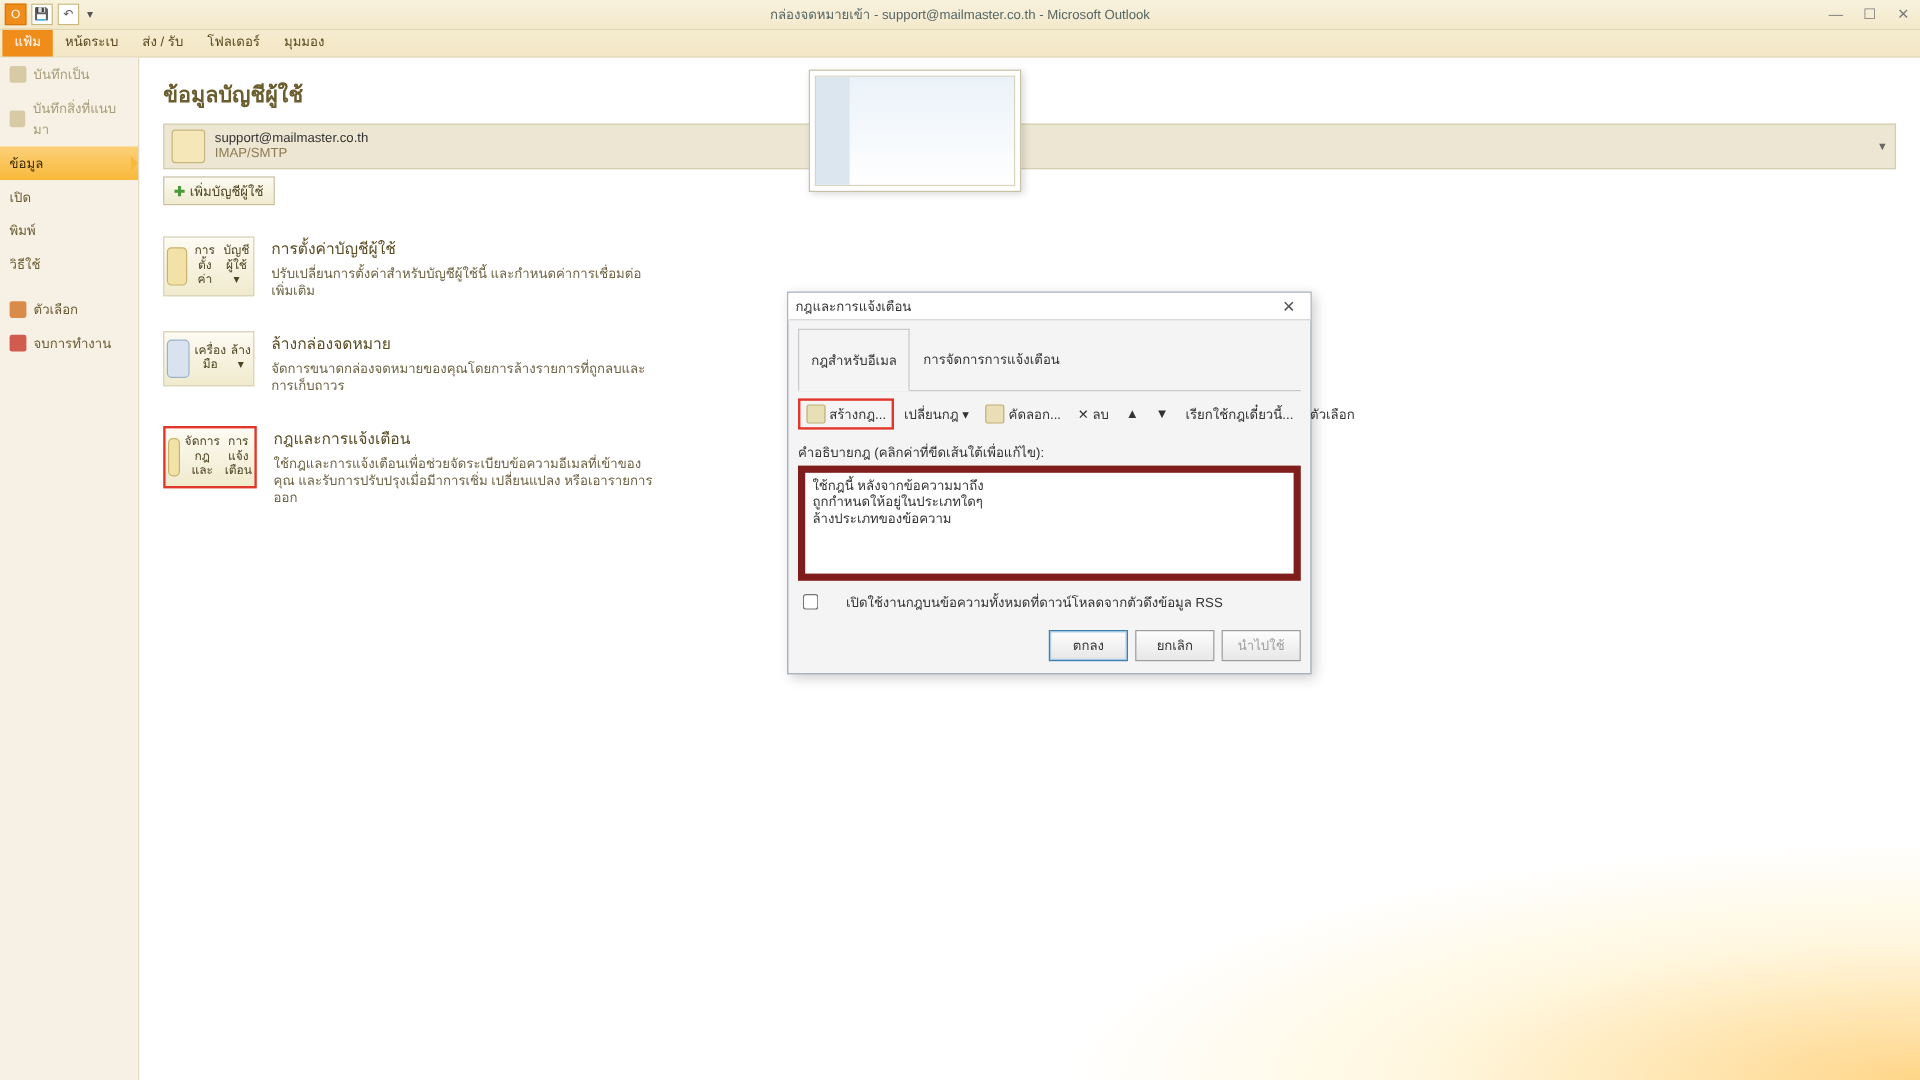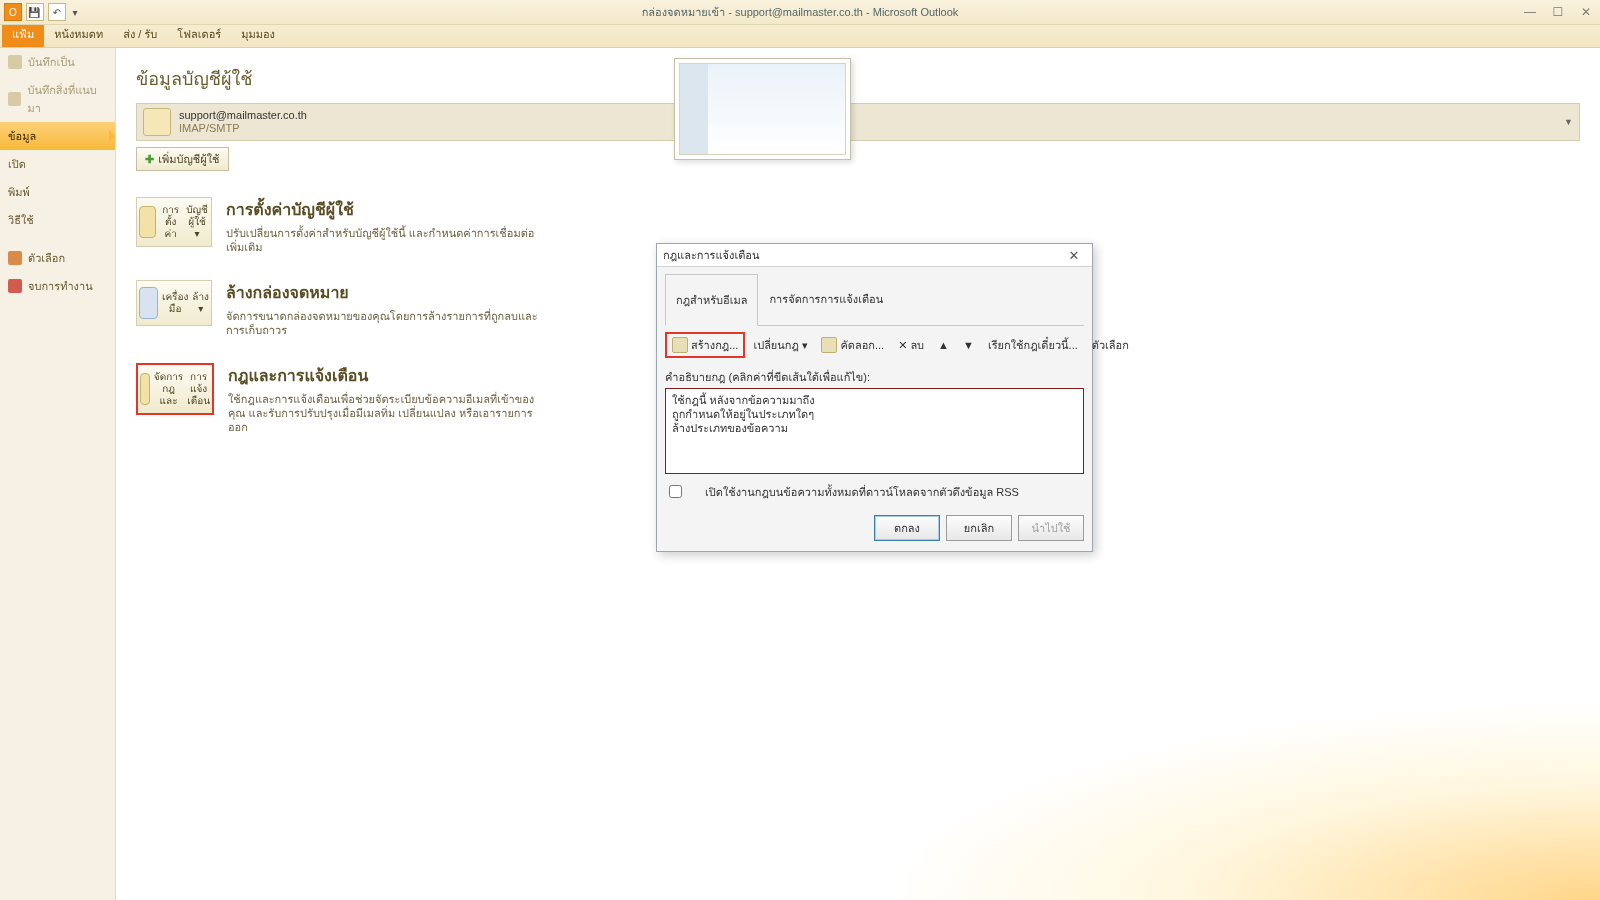--- a/index.html
+++ b/index.html
@@ -18,32 +18,32 @@
 
 .body{display:flex;height:calc(900px - 46px)}
 .sidebar{width:115px;background:#f6f1e4;border-right:1px solid #e3dcc5;display:flex;flex-direction:column}
 .side-item{padding:5px 8px;display:flex;align-items:center;gap:6px;font-size:11px;color:#6a5c33;cursor:default}
 .side-item.dim{color:#a89c78}
 .side-item.sel{background:linear-gradient(#fdd07a,#f8b93a);color:#3a2d00;position:relative}
 .side-item.sel::after{content:"";position:absolute;right:-6px;top:50%;transform:translateY(-50%);border:6px solid transparent;border-left-color:#f8b93a}
 .side-item .ic{width:14px;height:14px;background:#d7cba5;border-radius:2px}
 
 .main{flex:1;padding:10px 20px;position:relative}
-h2{font-size:18px;font-weight:400;color:#6b5d2f;margin:6px 0 10px}
+h2{font-size:18px;font-weight:700;color:#6b5d2f;margin:6px 0 10px}
 .acct-box{flex:0 0 360px;border:1px solid #d5cdaf;background:#ece6d2;padding:4px 6px;display:flex;align-items:center;gap:8px;position:relative}
 .acct-box .dd{position:absolute;right:6px;top:50%;transform:translateY(-50%);color:#666;font-size:9px}
 .acct-icn{width:26px;height:26px;background:#f6e7b8;border:1px solid #c7b77d;border-radius:3px}
 .acct-txt{display:flex;flex-direction:column;font-size:11px;line-height:13px}
 .acct-txt .sub{color:#8a7d54}
 .smallbtn{margin-top:6px;border:1px solid #c7bfa0;background:linear-gradient(#fdfbf3,#f0eacd);padding:2px 8px;display:inline-flex;align-items:center;gap:4px;font-size:11px;color:#4d4423;cursor:default}
 .section{display:flex;gap:14px;margin-top:26px;align-items:flex-start}
 .bigbtn{width:70px;border:1px solid #d5cdaf;background:linear-gradient(#fdfbf3,#f0eacd);padding:6px 2px;display:flex;flex-direction:row;align-items:center;gap:4px;text-align:center;font-size:10px;color:#4d4423;line-height:12px}
 .bigbtn.hl{border:2px solid #e3362a}
 .bigbtn .bic{width:30px;height:30px;background:#f3e2a8;border:1px solid #c7b36b;border-radius:4px}
-.sect-txt h4{margin:0 0 4px;font-size:16px;color:#5a4d24;font-weight:700}
+.sect-txt h4{margin:0 0 4px;font-size:13px;color:#5a4d24;font-weight:400}
 .sect-txt p{margin:0;font-size:11px;color:#6e6343;max-width:320px;line-height:14px}
 
 .thumb{position:absolute;left:558px;top:10px;width:175px;height:100px;border:1px solid #c7c0a6;box-shadow:2px 2px 6px rgba(0,0,0,.15);background:#fff}
 .thumb-inner{position:absolute;inset:4px;border:1px solid #d9d4be;background:linear-gradient(#eaf2f9,#fff)}
 .thumb-side{position:absolute;left:0;top:0;bottom:0;width:28px;background:#dbe6ef}
 
 .dialog{position:absolute;left:540px;top:195px;width:435px;border:1px solid #9aa6b4;background:#f4f4f4;box-shadow:3px 3px 10px rgba(0,0,0,.2)}
 .dlg-title{height:22px;background:#fff;border-bottom:1px solid #d2d2d2;display:flex;align-items:center;padding:0 6px;font-size:11px}
 .dlg-close{margin-left:auto;width:24px;text-align:center;font-size:13px;color:#555;cursor:default}
 .dlg-body{padding:6px 8px 10px}
@@ -54,21 +54,21 @@
 .tbtn{display:flex;align-items:center;gap:3px;padding:2px 5px;font-size:11px;border:1px solid transparent;cursor:default;white-space:nowrap}
 .tbtn.hl{border:2px solid #e3362a}
 .tbtn .ti{width:14px;height:14px;background:#e9dfb6;border:1px solid #bfae74;border-radius:2px}
 .rule-list{border:1px solid #bdbdbd;background:#fff;height:96px;overflow:hidden;position:relative}
 .rl-head{display:flex;background:#f1f1f1;border-bottom:1px solid #d4d4d4;font-size:11px}
 .rl-head div{padding:2px 4px;border-right:1px solid #d4d4d4}
 .rl-row{display:flex;align-items:center;font-size:11px;padding:1px 2px}
 .rl-row input{margin:0 4px 0 2px}
 .rl-scroll{position:absolute;right:0;top:17px;bottom:0;width:15px;background:#eee;border-left:1px solid #d4d4d4}
 .desc-label{margin-top:10px;font-size:11px}
-.desc-box{border:1px solid #7f1d1d;background:#fff;height:76px;padding:4px 6px;font-size:11px;line-height:14px;margin-top:2px}
+.desc-box{border:6px solid #7f1d1d;background:#fff;height:76px;padding:4px 6px;font-size:11px;line-height:14px;margin-top:2px}
 .rss-row{margin-top:8px;font-size:11px;display:flex;align-items:center;gap:20px}
 .dlg-btns{display:flex;justify-content:flex-end;gap:6px;margin-top:14px}
 .dbtn{min-width:64px;padding:3px 0;text-align:center;font-size:11px;border:1px solid #9c9c9c;background:linear-gradient(#fdfdfd,#e7e7e7);cursor:default}
 .dbtn.primary{border:1px solid #3c7fb1;box-shadow:0 0 0 1px #a8cbe5 inset}
 .dbtn.disabled{color:#a0a0a0}
 
 .streak{position:absolute;right:0;bottom:0;width:720px;height:200px;background:radial-gradient(ellipse at 100% 100%,rgba(255,180,40,.55),rgba(255,220,120,.25) 40%,transparent 70%)}
 </style>
 </head>
 <body>
@@ -85,21 +85,21 @@
   <div class="title-center">กล่องจดหมายเข้า - support@mailmaster.co.th - Microsoft Outlook</div>
   <div class="winctrl">
     <span>—</span>
     <span>☐</span>
     <span>✕</span>
   </div>
 </div>
 
 <div class="ribbon">
   <div class="rtab active">แฟ้ม</div>
-  <div class="rtab">หน้งหมดท</div>
+  <div class="rtab">หน้ดระเบ</div>
   <div class="rtab">ส่ง / รับ</div>
   <div class="rtab">โฟลเดอร์</div>
   <div class="rtab">มุมมอง</div>
 </div>
 
 <div class="body">
   <div class="sidebar">
     <div class="side-item dim">
         <span class="ic"></span>
         <span>บันทึกเป็น</span>
@@ -174,21 +174,21 @@
     </div>
 
     <div class="section">
       <div class="bigbtn hl">
         <div class="bic"></div>
         <span>จัดการกฎและ</span>
           <span>การแจ้งเตือน</span>
       </div>
       <div class="sect-txt">
         <h4>กฎและการแจ้งเตือน</h4>
-        <p>ใช้กฎและการแจ้งเตือนเพื่อช่วยจัดระเบียบข้อความอีเมลที่เข้าของคุณ และรับการปรับปรุงเมื่อมีเมลทิ่ม เปลี่ยนแปลง หรือเอารายการออก</p>
+        <p>ใช้กฎและการแจ้งเตือนเพื่อช่วยจัดระเบียบข้อความอีเมลที่เข้าของคุณ และรับการปรับปรุงเมื่อมีาการเชิ่ม เปลี่ยนแปลง หรือเอารายการออก</p>
       </div>
     </div>
 
     <div class="thumb">
       <div class="thumb-inner">
           <div class="thumb-side"></div>
         </div>
     </div>
 
     <div class="dialog">

